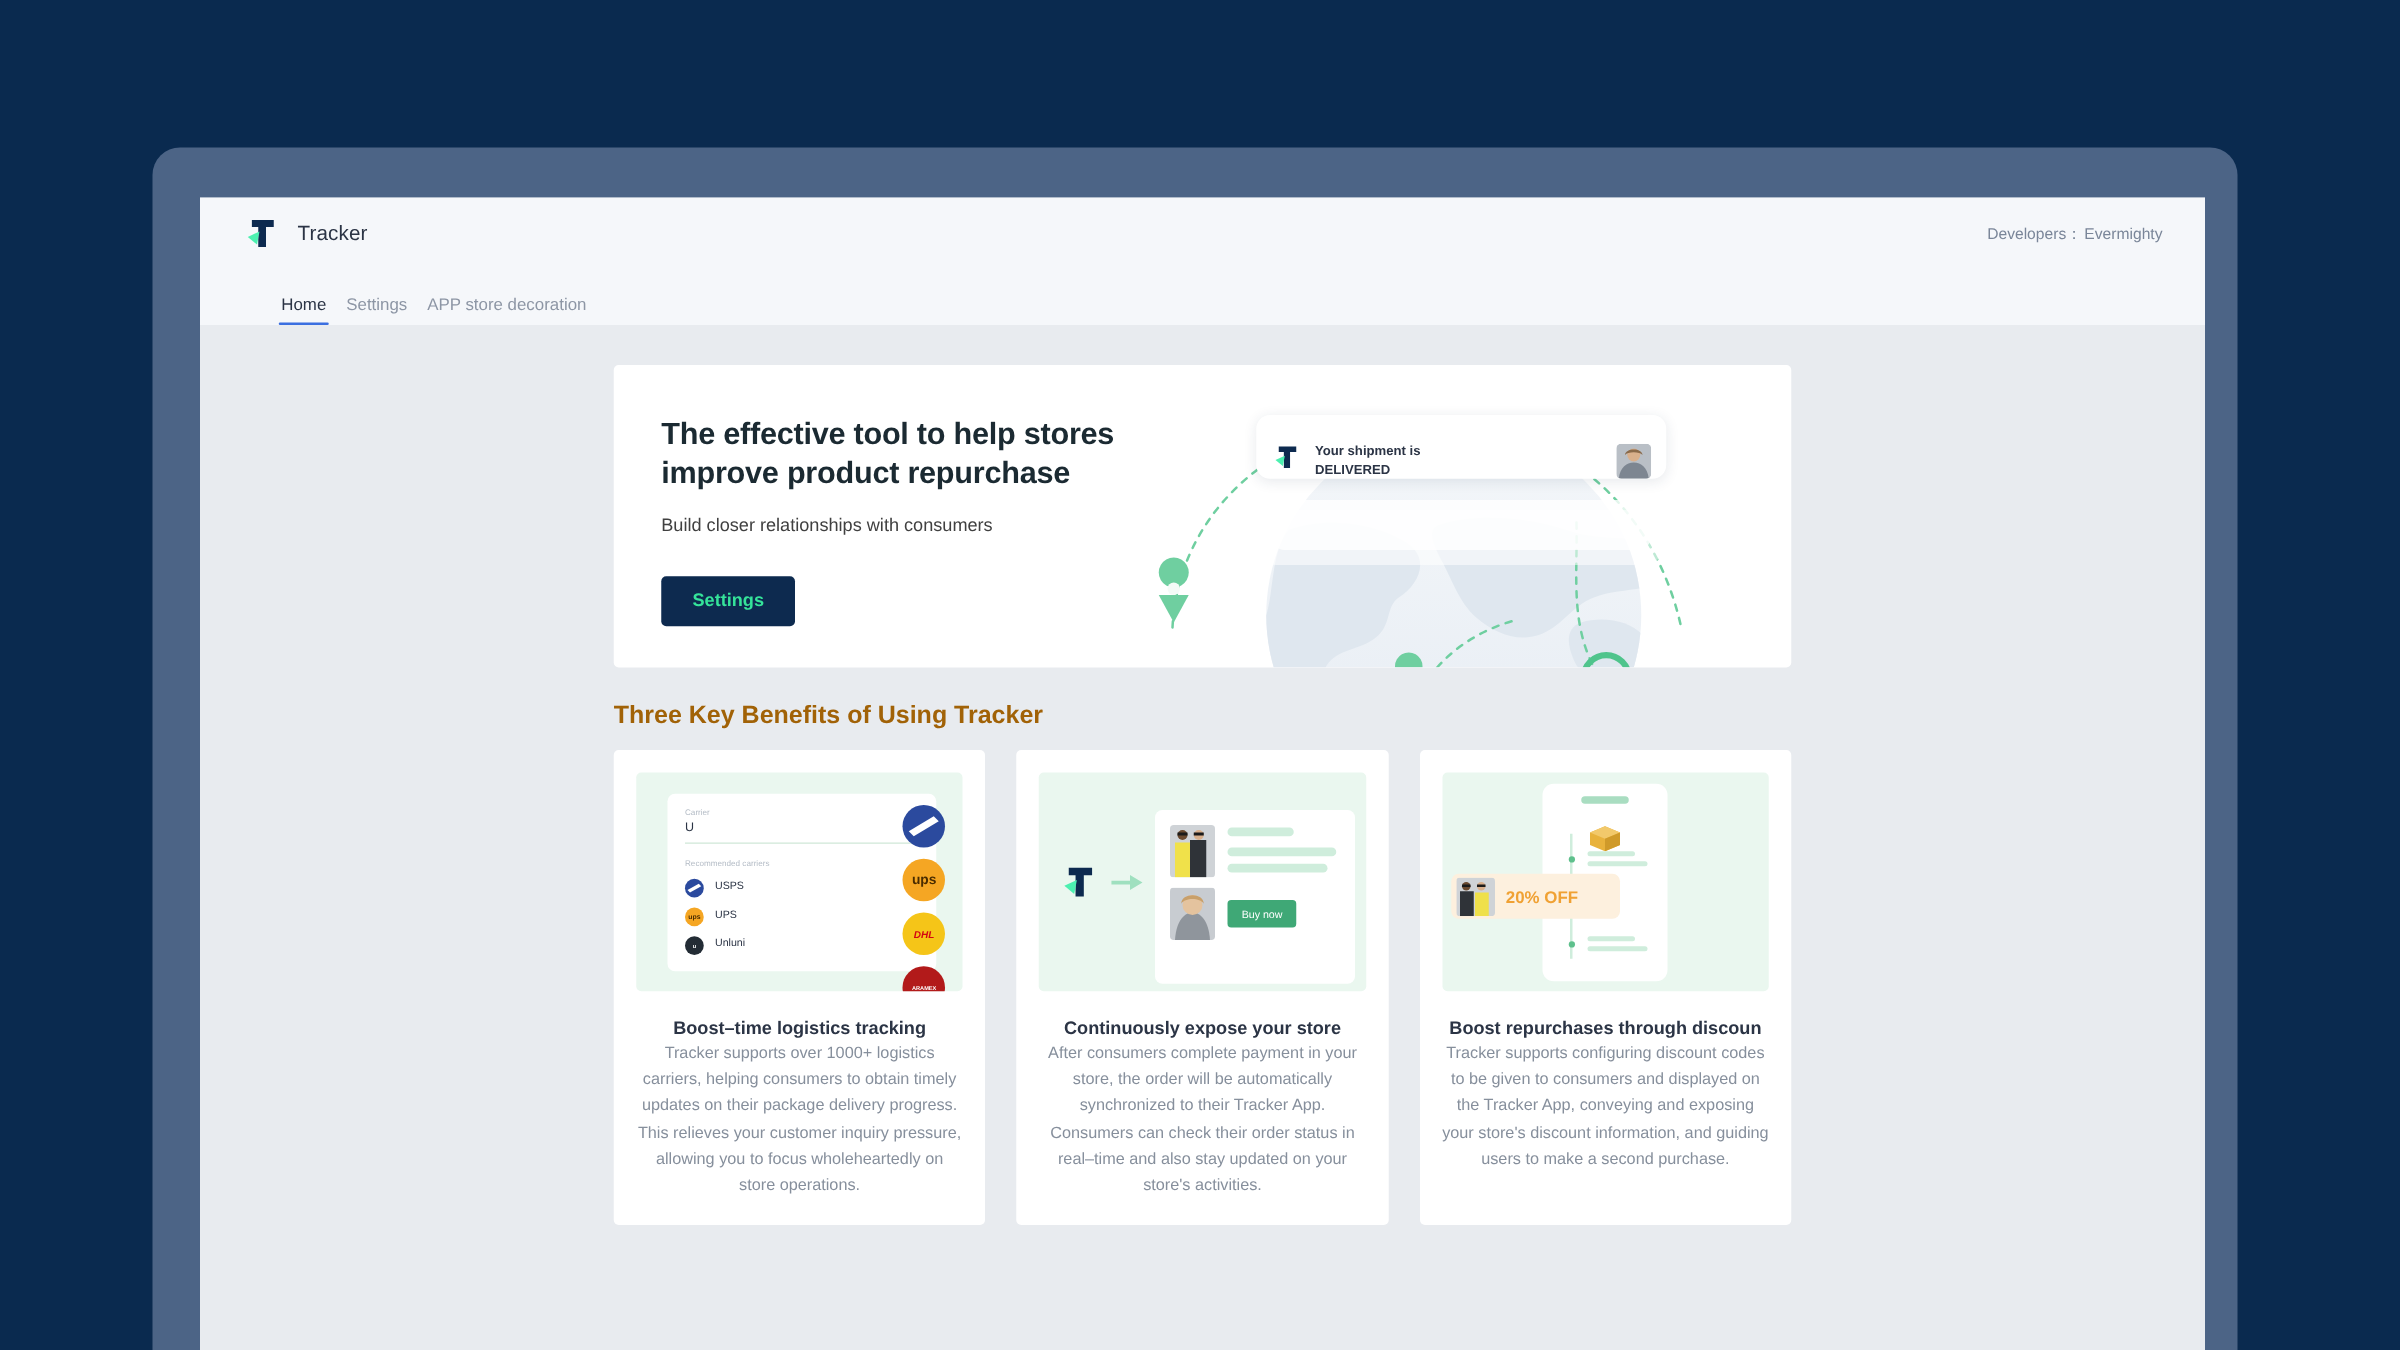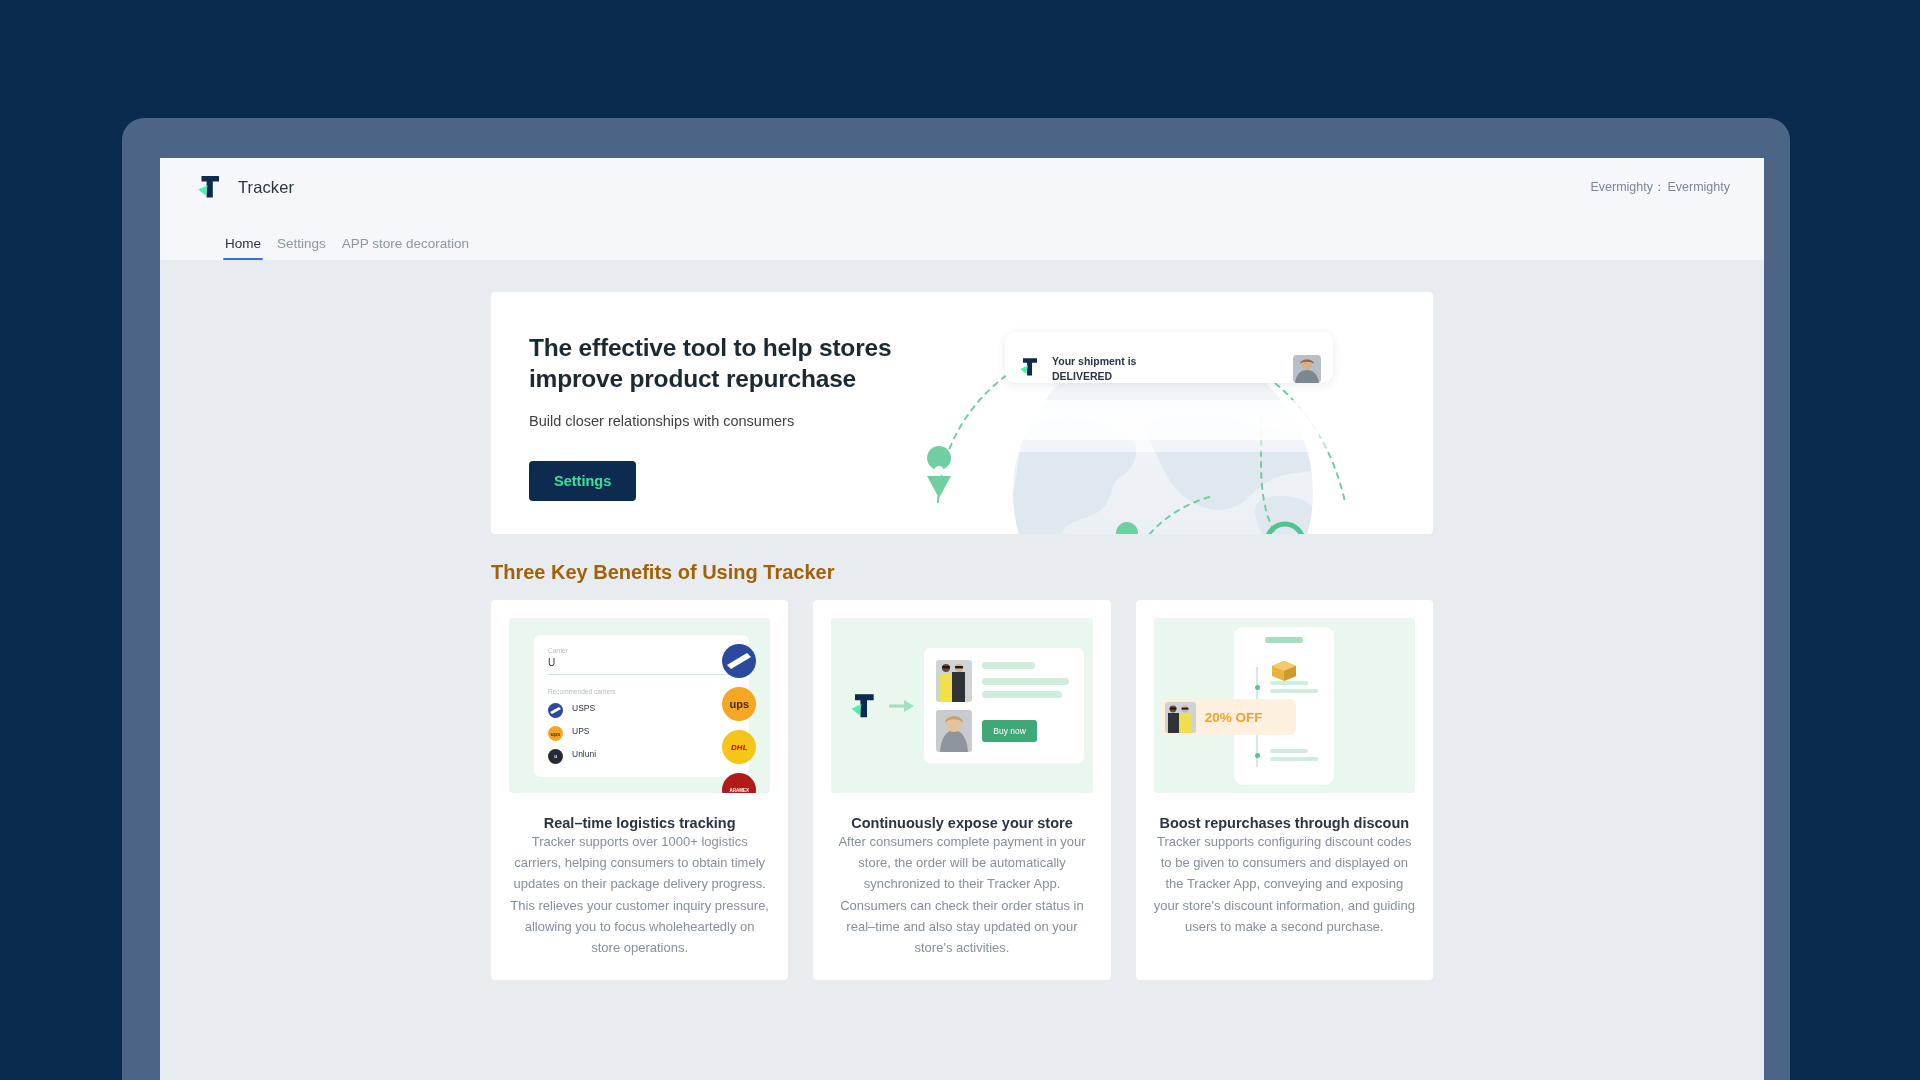--- a/index.html
+++ b/index.html
@@ -149,21 +149,21 @@
                  font-size: 5px; font-weight: bold; color: #fff; overflow: hidden; }
   .carrier-name { font-size: 8.5px; color: #2b3445; }
   .big-logos { position: absolute; right: 14px; top: 26px; }
   .big-logo { width: 34px; height: 34px; border-radius: 50%; margin-bottom: 9px;
               display: flex; align-items: center; justify-content: center;
               font-size: 10px; font-weight: bold; color: #fff; overflow: hidden; }
 
   
   .c2-logo { position: absolute; left: 16px; top: 72px; width: 32px; height: 32px; }
   .c2-arrow { position: absolute; left: 58px; top: 80px; }
-  .c2-card { position: absolute; left: 93px; top: 30px; width: 160px; height: 115px;
+  .c2-card { position: absolute; left: 93px; top: 30px; width: 160px; height: 139px;
              background: #fff; border-radius: 6px; padding: 12px; }
   .c2-row { display: flex; gap: 10px; align-items: flex-start; }
   .c2-thumb { width: 36px; height: 42px; border-radius: 3px; overflow: hidden; flex: 0 0 36px; }
   .bar { background: #cfeddc; border-radius: 4px; height: 7px; }
   .c2-buy { background: #3fa876; color: #fff; font-size: 8.5px; border-radius: 3px;
             padding: 6px 11px; display: inline-block; cursor: pointer; font-family: inherit;
             border: none; }
 
   
   .phone { position: absolute; left: 50%; top: 9px; transform: translateX(-50%);
@@ -194,21 +194,21 @@
     <div id="brand">
       <span class="logo-mark">
         <svg viewBox="0 0 30 30" width="30" height="30">
           <path d="M7.5 4 H25 V9.6 H18.8 V25.5 H12.6 V9.6 H7.5 Z" fill="#0d2a4f"></path>
           <path d="M4.2 17.5 L13.6 13.2 L11.6 23.6 Z" fill="#4cf0b0"></path>
         </svg>
       </span>
       <span id="brand-name">Tracker</span>
     </div>
     <div id="developers">
-      <span>Evermighty：</span>
+      <span>Developers：</span>
       <span>Evermighty</span>
     </div>
   </div>
 
   <div id="tabbar">
     <div class="tab active">Home</div>
     <div class="tab">Settings</div>
     <div class="tab">APP store decoration</div>
   </div>
 
@@ -338,21 +338,21 @@
             <div class="big-logo" style="background:#2b4a9e">
               <svg viewBox="0 0 34 34" width="34" height="34">
                   <path d="M5 21 L25 9 L29 13 L9 25 Z" fill="#fff"></path>
                 </svg>
             </div>
             <div class="big-logo" style="background:#f5a623;color:#4a2c00;font-size:11px">ups</div>
             <div class="big-logo" style="background:#f5c518;color:#d40511;font-size:8px;font-style:italic">DHL</div>
             <div class="big-logo" style="background:#b21a1a;font-size:4.5px">ARAMEX</div>
           </div>
         </div>
-        <div class="card-title">Real–time logistics tracking</div>
+        <div class="card-title">Boost–time logistics tracking</div>
         <div class="card-body">Tracker supports over 1000+ logistics carriers, helping consumers to obtain timely updates on their package delivery progress. This relieves your customer inquiry pressure, allowing you to focus wholeheartedly on store operations.</div>
       </div>
 
       <div class="card">
         <div class="card-art">
           <span class="c2-logo">
             <svg viewBox="0 0 30 30" width="32" height="32">
               <path d="M7.5 4 H25 V9.6 H18.8 V25.5 H12.6 V9.6 H7.5 Z" fill="#0d2a4f"></path>
               <path d="M4.2 17.5 L13.6 13.2 L11.6 23.6 Z" fill="#4cf0b0"></path>
             </svg>

